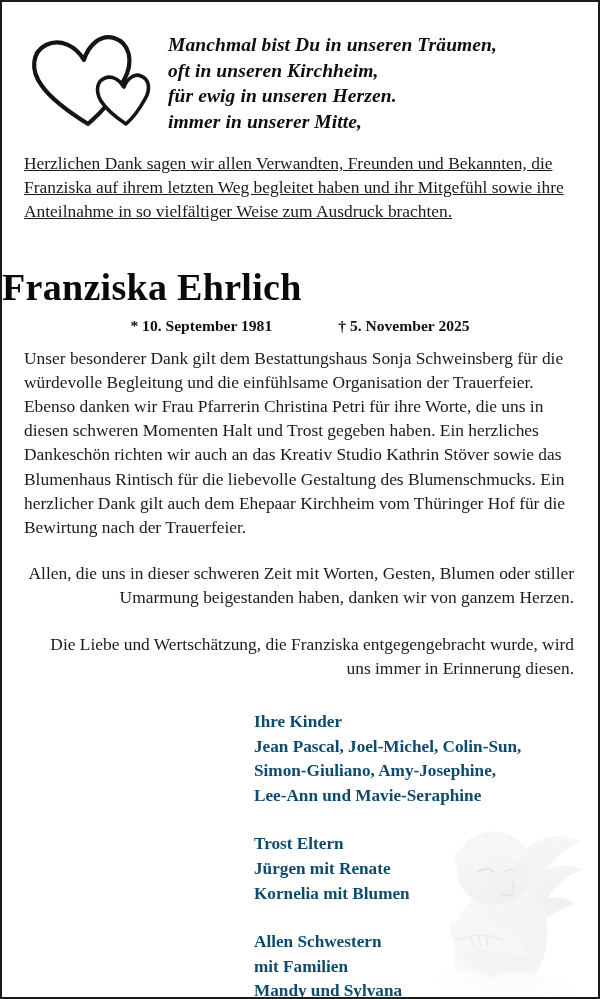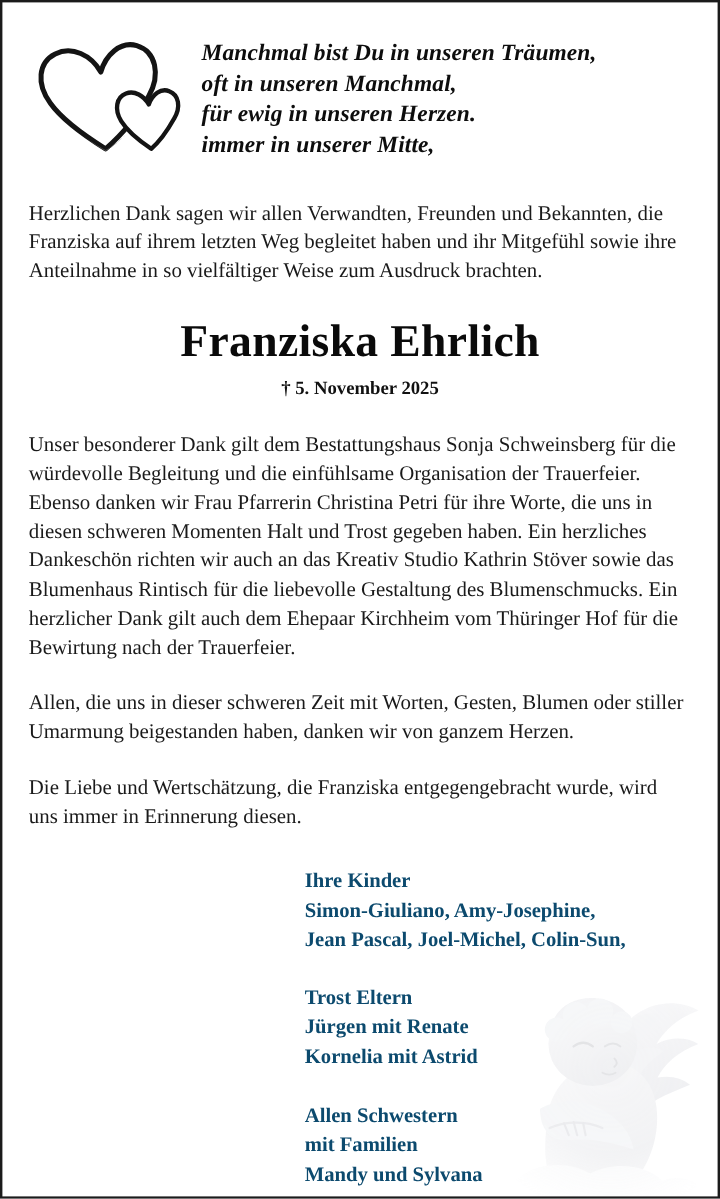--- a/index.html
+++ b/index.html
@@ -67,50 +67,50 @@
     padding: 0 24px 0 22px;
   }
 
   .para {
     font-size: 17.4px;
     line-height: 24.2px;
     color: #1a1a1a;
     margin: 0;
   }
 
-  .intro { margin-top: 29px; }
+  .intro { margin-top: 15px; text-decoration: underline; }
 
   
   .name-block {
     position: relative;
     z-index: 2;
-    text-align: center;
-    margin-top: 26px;
+    text-align: left;
+    margin-top: 42px;
     font-family: Liberation Serif, serif;
   }
   .full-name {
     font-size: 38px;
     font-weight: bold;
     line-height: 42px;
     letter-spacing: 0.3px;
     color: #0a0a0a;
   }
   .dates {
     margin-top: 9px;
     font-size: 15.6px;
     font-weight: bold;
     display: flex;
     justify-content: center;
     gap: 66px;
     color: #111111;
   }
   .dates span { white-space: nowrap; }
 
-  .thanks { margin-top: 25px; }
-  .para-gap { margin-top: 22px; }
+  .thanks { margin-top: 11px; }
+  .para-gap { margin-top: 22px; text-align: right; }
 
   
   .family {
     position: relative;
     z-index: 2;
     margin-top: 30px;
     padding-left: 252px;
     font-weight: bold;
     font-size: 17.2px;
     line-height: 24.6px;
@@ -196,54 +196,56 @@
                  C80 95 74 99 70 101 C64 98 56 93 48 86 Z" fill="#4a4a4a"></path>
 
         <path d="M108 100 C99 94 88 85 83 77 C77 67 79 57 87 54
                  C94 51 102 56 106 63 C109 55 116 49 123 52
                  C131 55 133 65 127 75 C122 84 115 94 108 100 Z" fill="#ffffff" stroke="#141414" stroke-width="3.6" stroke-linejoin="round" stroke-linecap="round"></path>
       </svg>
     </div>
 
     <div class="poem">
       <div>Manchmal bist Du in unseren Träumen,</div>
-      <div>oft in unseren Manchmal,</div>
+      <div>oft in unseren Kirchheim,</div>
       <div>für ewig in unseren Herzen.</div>
       <div>immer in unserer Mitte,</div>
     </div>
   </div>
 
   <div class="body">
     <p class="para intro">Herzlichen Dank sagen wir allen Verwandten, Freunden und Bekannten, die Franziska auf ihrem letzten Weg begleitet haben und ihr Mitgefühl sowie ihre Anteilnahme in so vielfältiger Weise zum Ausdruck brachten.</p>
   </div>
 
   <div class="name-block">
     <div class="full-name">Franziska Ehrlich</div>
     <div class="dates">
+      <span>* 10. September 1981</span>
       <span>† 5. November 2025</span>
     </div>
   </div>
 
   <div class="body">
     <p class="para thanks">Unser besonderer Dank gilt dem Bestattungshaus Sonja Schweinsberg für die würdevolle Begleitung und die einfühlsame Organisation der Trauerfeier. Ebenso danken wir Frau Pfarrerin Christina Petri für ihre Worte, die uns in diesen schweren Momenten Halt und Trost gegeben haben. Ein herzliches Dankeschön richten wir auch an das Kreativ Studio Kathrin Stöver sowie das Blumenhaus Rintisch für die liebevolle Gestaltung des Blumenschmucks. Ein herzlicher Dank gilt auch dem Ehepaar Kirchheim vom Thüringer Hof für die Bewirtung nach der Trauerfeier.</p>
     <p class="para para-gap">Allen, die uns in dieser schweren Zeit mit Worten, Gesten, Blumen oder stiller Umarmung beigestanden haben, danken wir von ganzem Herzen.</p>
     <p class="para para-gap">Die Liebe und Wertschätzung, die Franziska entgegengebracht wurde, wird uns immer in Erinnerung diesen.</p>
   </div>
 
   <div class="family">
     <div class="fam-group">
       <div>Ihre Kinder</div>
+      <div>Jean Pascal, Joel-Michel, Colin-Sun,</div>
       <div>Simon-Giuliano, Amy-Josephine,</div>
-      <div>Jean Pascal, Joel-Michel, Colin-Sun,</div>
+      <div>Lee-Ann und Mavie-Seraphine</div>
     </div>
 
     <div class="fam-group">
       <div>Trost Eltern</div>
       <div>Jürgen mit Renate</div>
-      <div>Kornelia mit Astrid</div>
+      <div>Kornelia mit Blumen</div>
     </div>
 
     <div class="fam-group">
       <div>Allen Schwestern</div>
       <div>mit Familien</div>
       <div>Mandy und Sylvana</div>
     </div>
   </div>
 
 </div>

